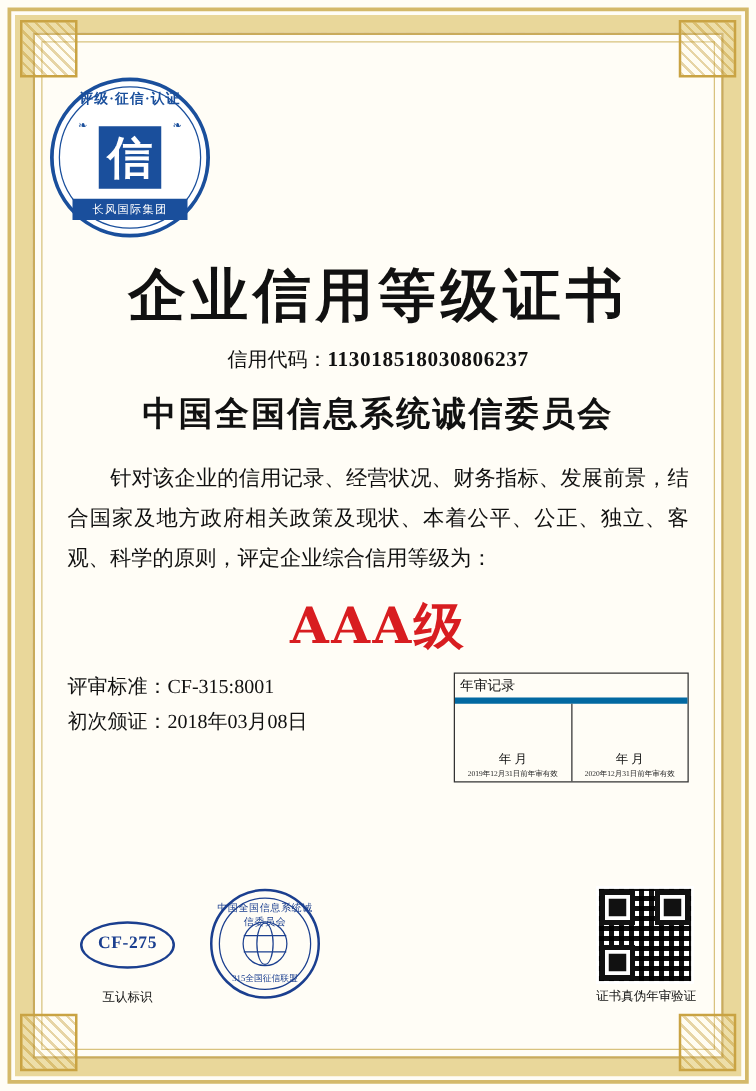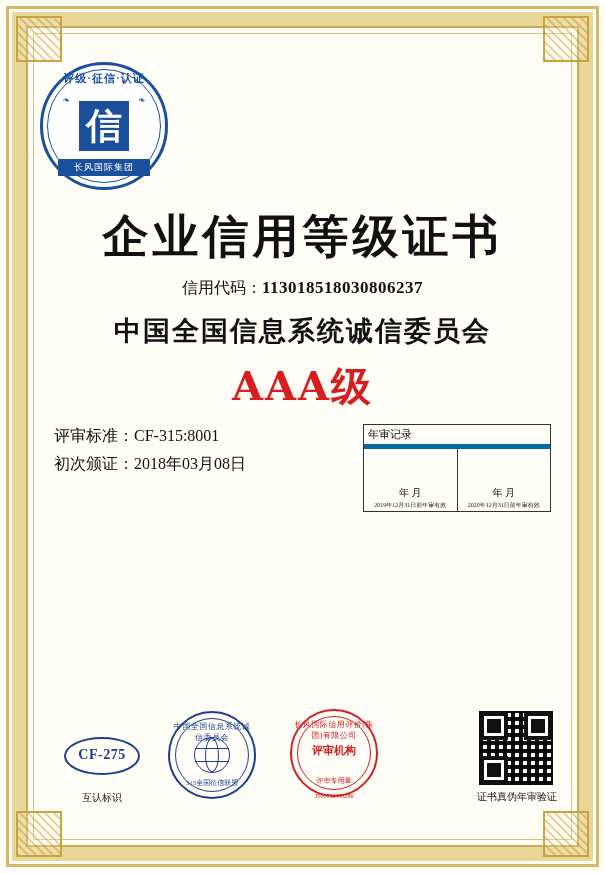--- a/index.html
+++ b/index.html
@@ -406,20 +406,23 @@
     </div>
 
     <div class="main-title">企业信用等级证书</div>
 
     <div class="credit-code">
       <span>信用代码：</span><span class="code-val">113018518030806237</span>
     </div>
 
     <div class="company">中国全国信息系统诚信委员会</div>
 
+    <div class="body-text">
+      <span class="indent"></span><span>针对该企业的信用记录、经营状况、财务指标、发展前景，结合国家及地方政府相关政策及现状、本着公平、公正、独立、客观、科学的原则，评定企业综合信用等级为：</span>
+    </div>
 
     <div class="grade">AAA级</div>
 
     <div class="mid-row">
       <div class="info-list">
         <div>评审标准：CF-315:8001</div>
         <div>初次颁证：2018年03月08日</div>
       </div>
       <div class="annual-box">
         <div class="annual-title">年审记录</div>
@@ -445,29 +448,20 @@
 
       <div class="seal" style="left:128px; top:2px;">
         <div class="round-seal">
           <div class="inner-ring"></div>
           <div class="txt-top">中国全国信息系统诚信委员会</div>
           <div class="globe"></div>
           <div class="txt-bot">315全国征信联盟</div>
         </div>
       </div>
 
-      <div class="seal" style="left:250px; top:0px;">
-        <div class="round-seal red">
-          <div class="inner-ring"></div>
-          <div class="txt-top">长风国际信用评价(集团)有限公司</div>
-          <div class="txt-mid">评审机构</div>
-          <div class="txt-bot">评审专用章</div>
-        </div>
-        <div class="seal-num">3500032448286</div>
-      </div>
 
       <div class="qr-wrap">
         <div class="qr">
           <div class="finder f1"></div>
           <div class="finder f2"></div>
           <div class="finder f3"></div>
         </div>
         <div class="qr-caption">证书真伪年审验证</div>
       </div>
 

